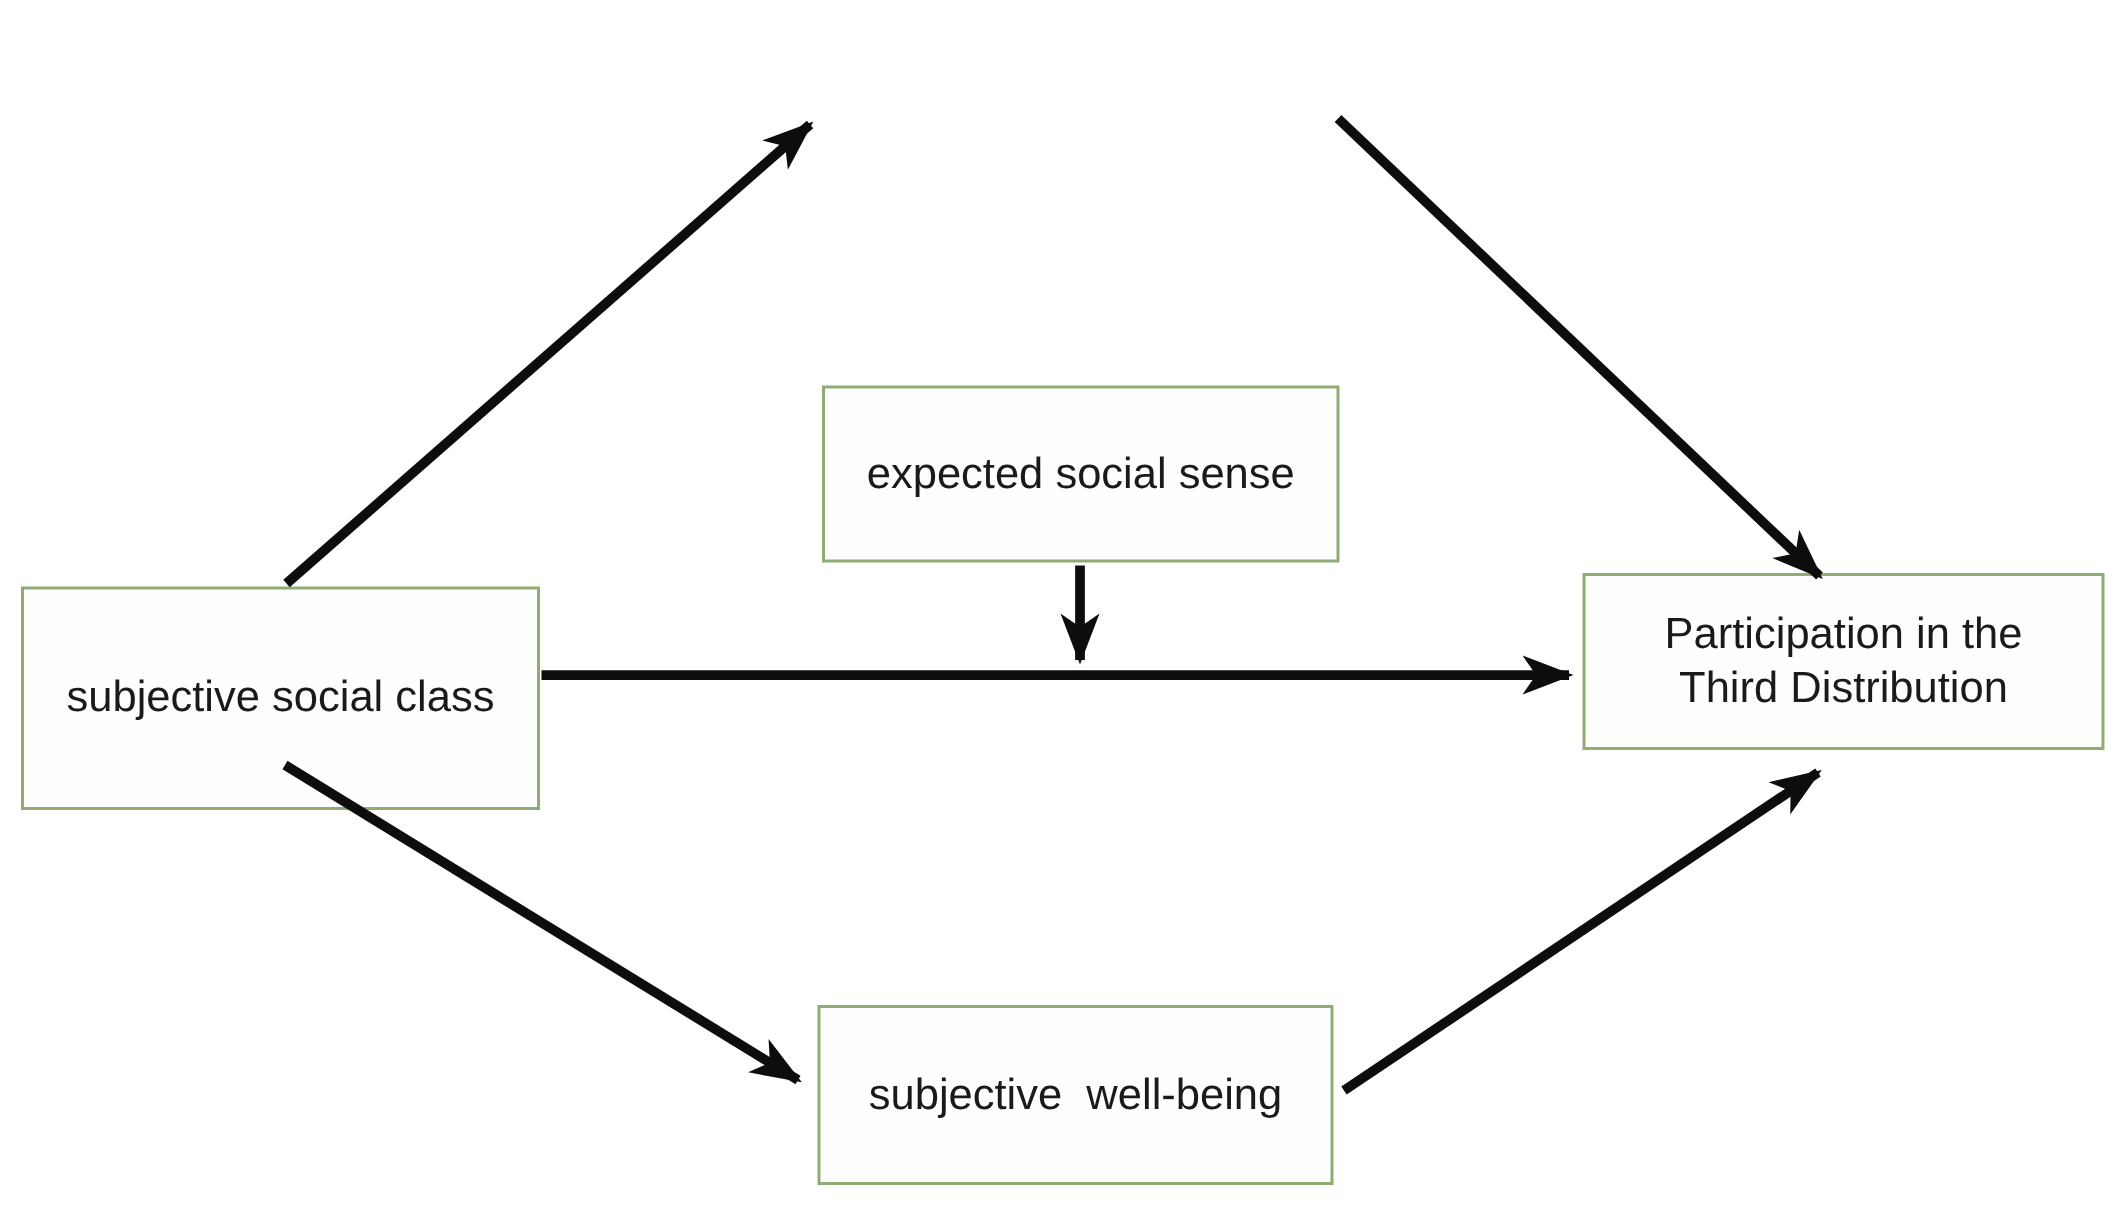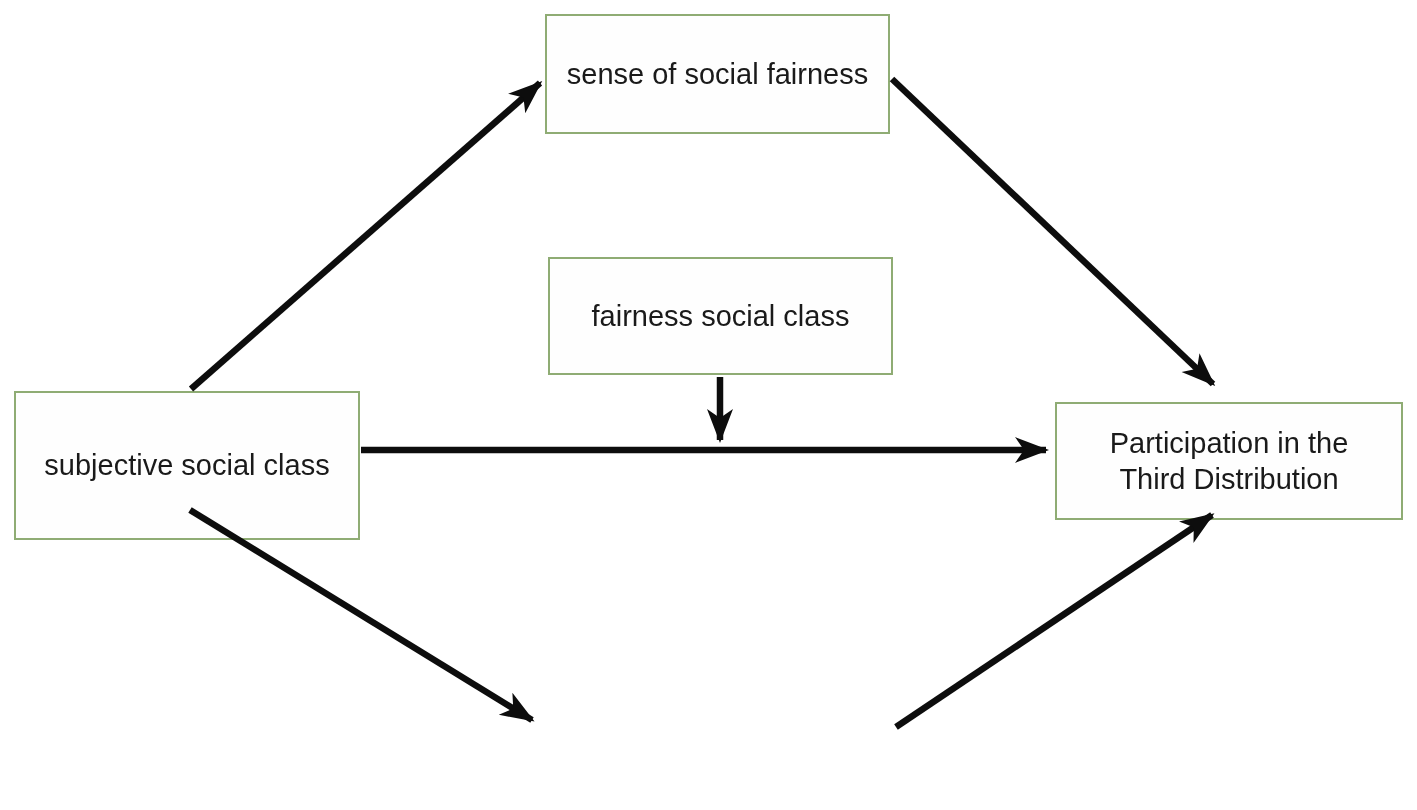--- a/index.html
+++ b/index.html
@@ -26,52 +26,52 @@
     text-align: center;
     color: #1a1a1a;
     font-size: 29px;
     line-height: 1.25;
     padding: 4px 10px;
     white-space: pre-wrap;
   }
   #box-subjective-social-class { left: 14px;   top: 391px; width: 346px; height: 149px; }
   #box-sense-of-social-fairness{ left: 545px;  top: 14px;  width: 345px; height: 120px; }
   #box-expected-social-class   { left: 548px;  top: 257px; width: 345px; height: 118px; }
-  #box-participation           { left: 1055px; top: 402px; width: 348px; height: 118px; padding: 20px 28px; }
+  #box-participation           { left: 1055px; top: 382px; width: 348px; height: 118px; padding: 20px 28px; }
   #box-subjective-well-being   { left: 545px;  top: 670px; width: 344px; height: 120px; }
   #arrow-layer {
     position: absolute;
     left: 0;
     top: 0;
     width: 1417px;
     height: 810px;
     pointer-events: none;
   }
 </style>
 </head>
 <body>
 
 <div id="canvas">
 
   <div class="node-box" id="box-subjective-social-class">
     <span>subjective social class</span>
   </div>
 
-  <div class="node-box" id="box-sense-of-social-fairness">
-    <span>sense of social fairness</span>
-  </div>
 
   <div class="node-box" id="box-expected-social-class">
-    <span>fairness social class</span>
+    <span>expected social sense</span>
   </div>
 
   <div class="node-box" id="box-participation">
     <span>Participation in the Third Distribution</span>
   </div>
 
+  <div class="node-box" id="box-subjective-well-being">
+    <span>subjective  well-being</span>
+  </div>
 
   <svg id="arrow-layer" viewBox="0 0 1417 810" xmlns="http://www.w3.org/2000/svg">
     <defs>
       <marker id="arrowhead" markerUnits="userSpaceOnUse" markerWidth="38" markerHeight="30" refX="32" refY="14" orient="auto">
         <path d="M1,1 L35,14 L1,27 L10,14 Z" fill="#0d0d0d"></path>
       </marker>
     </defs>
 
     <line x1="191" y1="389" x2="540" y2="83" stroke-width="6.5" marker-end="url(#arrowhead)" stroke="#0d0d0d"></line>
 

